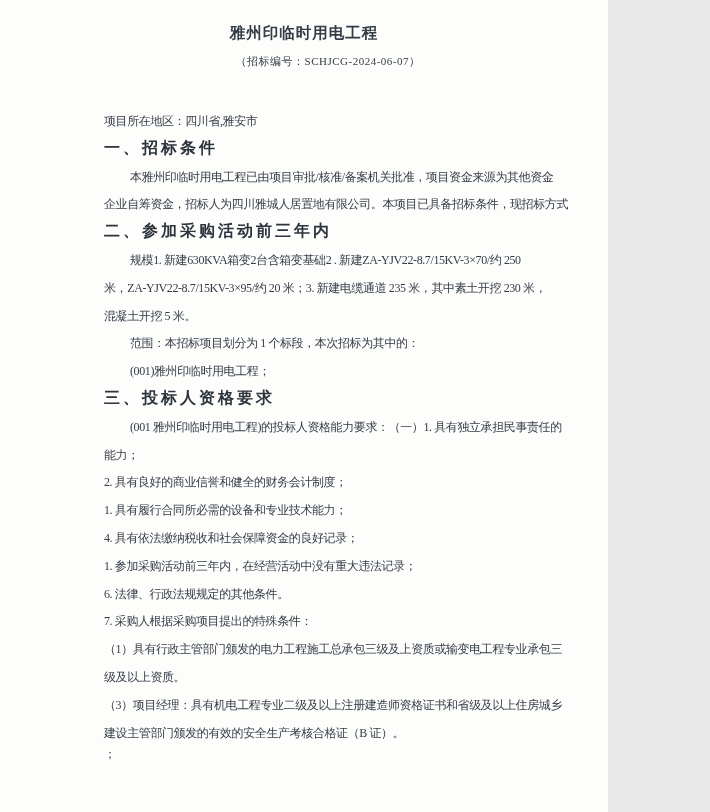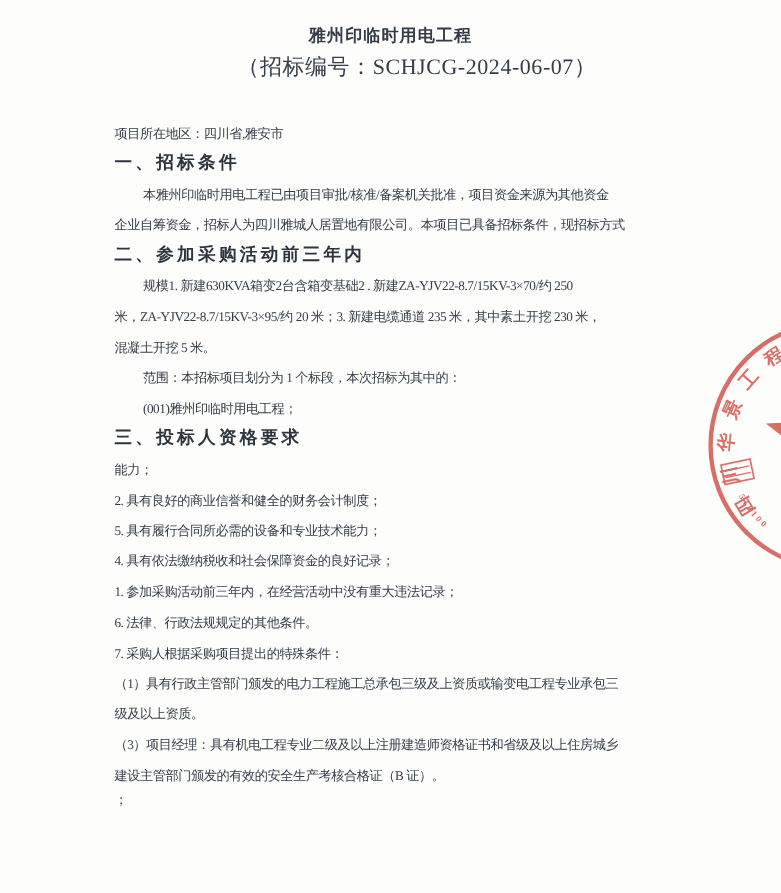--- a/index.html
+++ b/index.html
@@ -3,36 +3,36 @@
 <meta charset="utf-8">
 <style>
   html,body{margin:0;padding:0;}
   body{
     width:710px;height:812px;
     background:#e9e9e9;
     font-family:"Liberation Serif","DejaVu Serif",serif;
   }
   .page{
     position:relative;
-    width:710px;height:812px;
+    width:608px;height:812px;
     overflow:hidden;
     background:var(--paper,#fdfdfc);
     color:var(--ink,#343d47);
   }
   .title{
     padding-top:19px;
     text-align:center;
     font-size:15.5px;
     font-weight:bold;
     line-height:28px;
     letter-spacing:1px;
   }
   .subtitle{
     text-align:center;
-    font-size:20px;
+    font-size:11px;
     line-height:28px;
     letter-spacing:0.5px;
     margin-left:48px;
   }
   .doc-body{
     margin-top:33px;
     padding-left:104px;
   }
   .ln{
     font-size:12px;
@@ -76,23 +76,24 @@
       <div class="ln h">一、招标条件</div>
       <div class="ln ind">本雅州印临时用电工程已由项目审批/核准/备案机关批准，项目资金来源为其他资金</div>
       <div class="ln">企业自筹资金，招标人为四川雅城人居置地有限公司。本项目已具备招标条件，现招标方式</div>
       <div class="ln h">二、参加采购活动前三年内</div>
       <div class="ln ind">规模1.  新建630KVA箱变2台含箱变基础2 . 新建ZA-YJV22-8.7/15KV-3×70/约 250</div>
       <div class="ln">米，ZA-YJV22-8.7/15KV-3×95/约 20 米；3.  新建电缆通道 235 米，其中素土开挖 230 米，</div>
       <div class="ln">混凝土开挖 5 米。</div>
       <div class="ln ind">范围：本招标项目划分为 1 个标段，本次招标为其中的：</div>
       <div class="ln ind">(001)雅州印临时用电工程；</div>
       <div class="ln h">三、投标人资格要求</div>
+      <div class="ln ind">(001 雅州印临时用电工程)的投标人资格能力要求：（一）1. 具有独立承担民事责任的</div>
       <div class="ln">能力；</div>
       <div class="ln">2. 具有良好的商业信誉和健全的财务会计制度；</div>
-      <div class="ln">5. 具有履行合同所必需的设备和专业技术能力；</div>
+      <div class="ln">1. 具有履行合同所必需的设备和专业技术能力；</div>
       <div class="ln">4. 具有依法缴纳税收和社会保障资金的良好记录；</div>
       <div class="ln">1. 参加采购活动前三年内，在经营活动中没有重大违法记录；</div>
       <div class="ln">6. 法律、行政法规规定的其他条件。</div>
       <div class="ln">7. 采购人根据采购项目提出的特殊条件：</div>
       <div class="ln">（1）具有行政主管部门颁发的电力工程施工总承包三级及上资质或输变电工程专业承包三</div>
       <div class="ln">级及以上资质。</div>
       <div class="ln">（3）项目经理：具有机电工程专业二级及以上注册建造师资格证书和省级及以上住房城乡</div>
       <div class="ln">建设主管部门颁发的有效的安全生产考核合格证（B 证）。</div>
       <div class="ln tail">；</div>
     </div>

